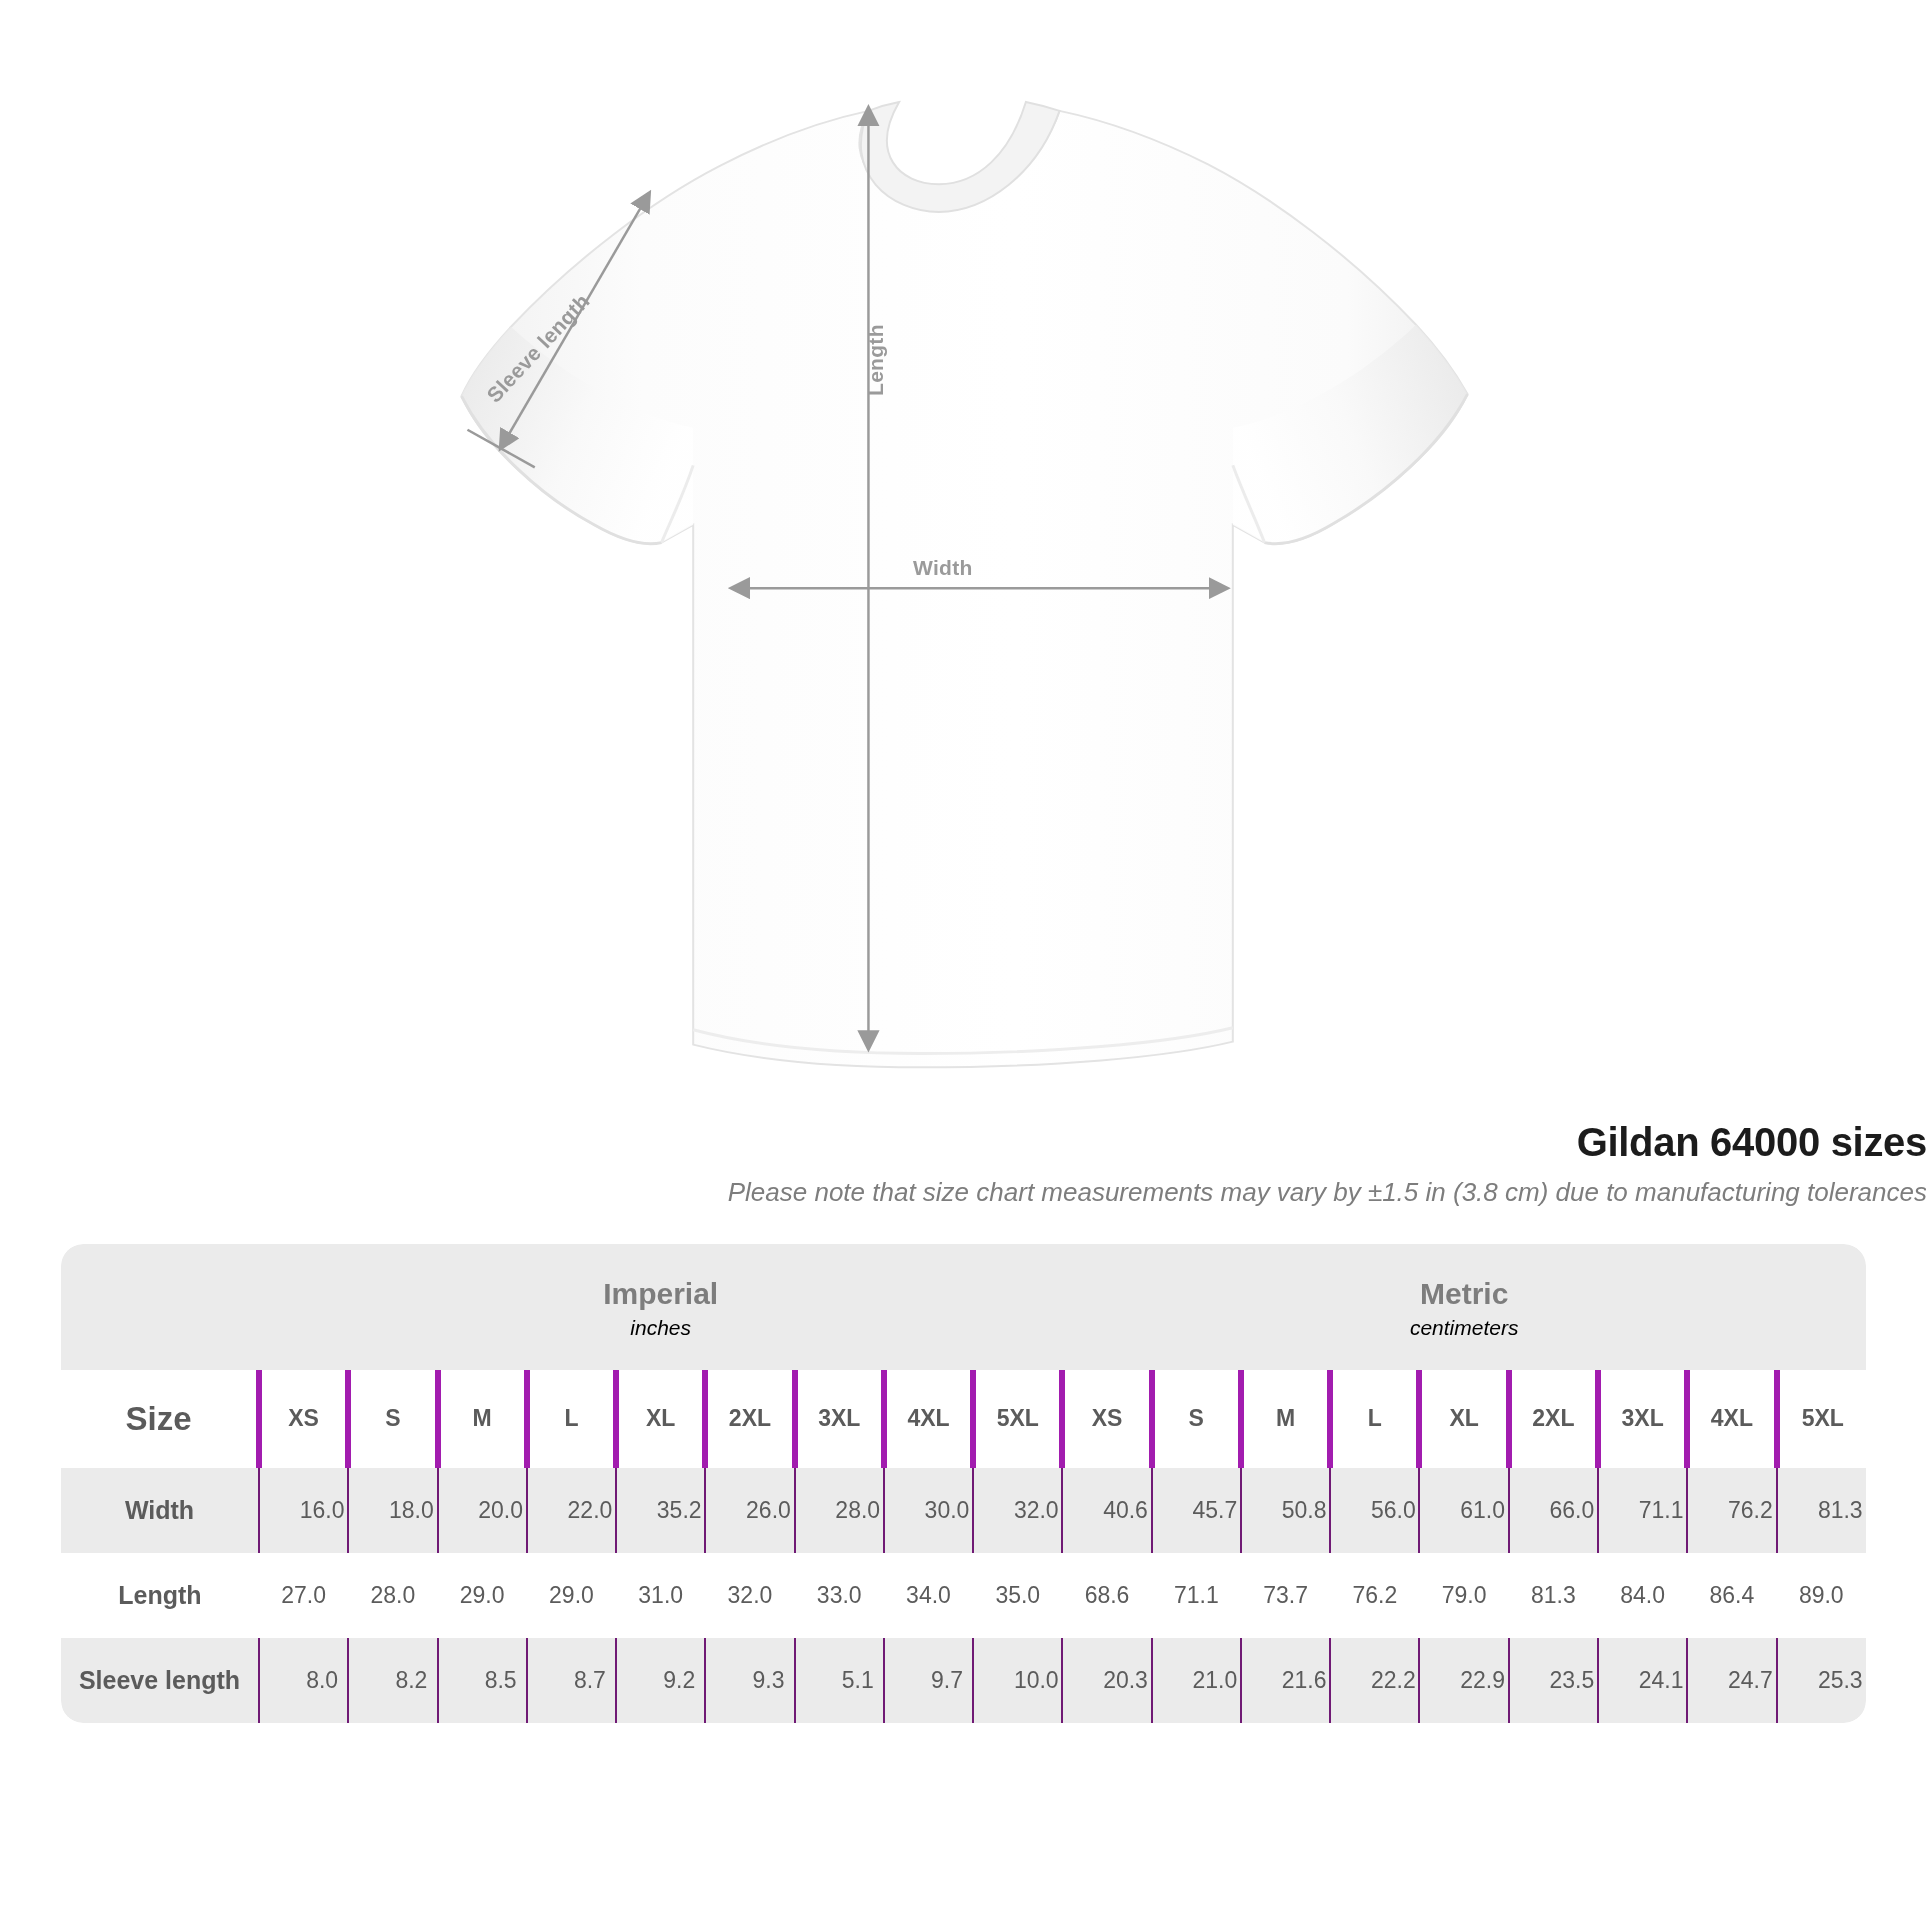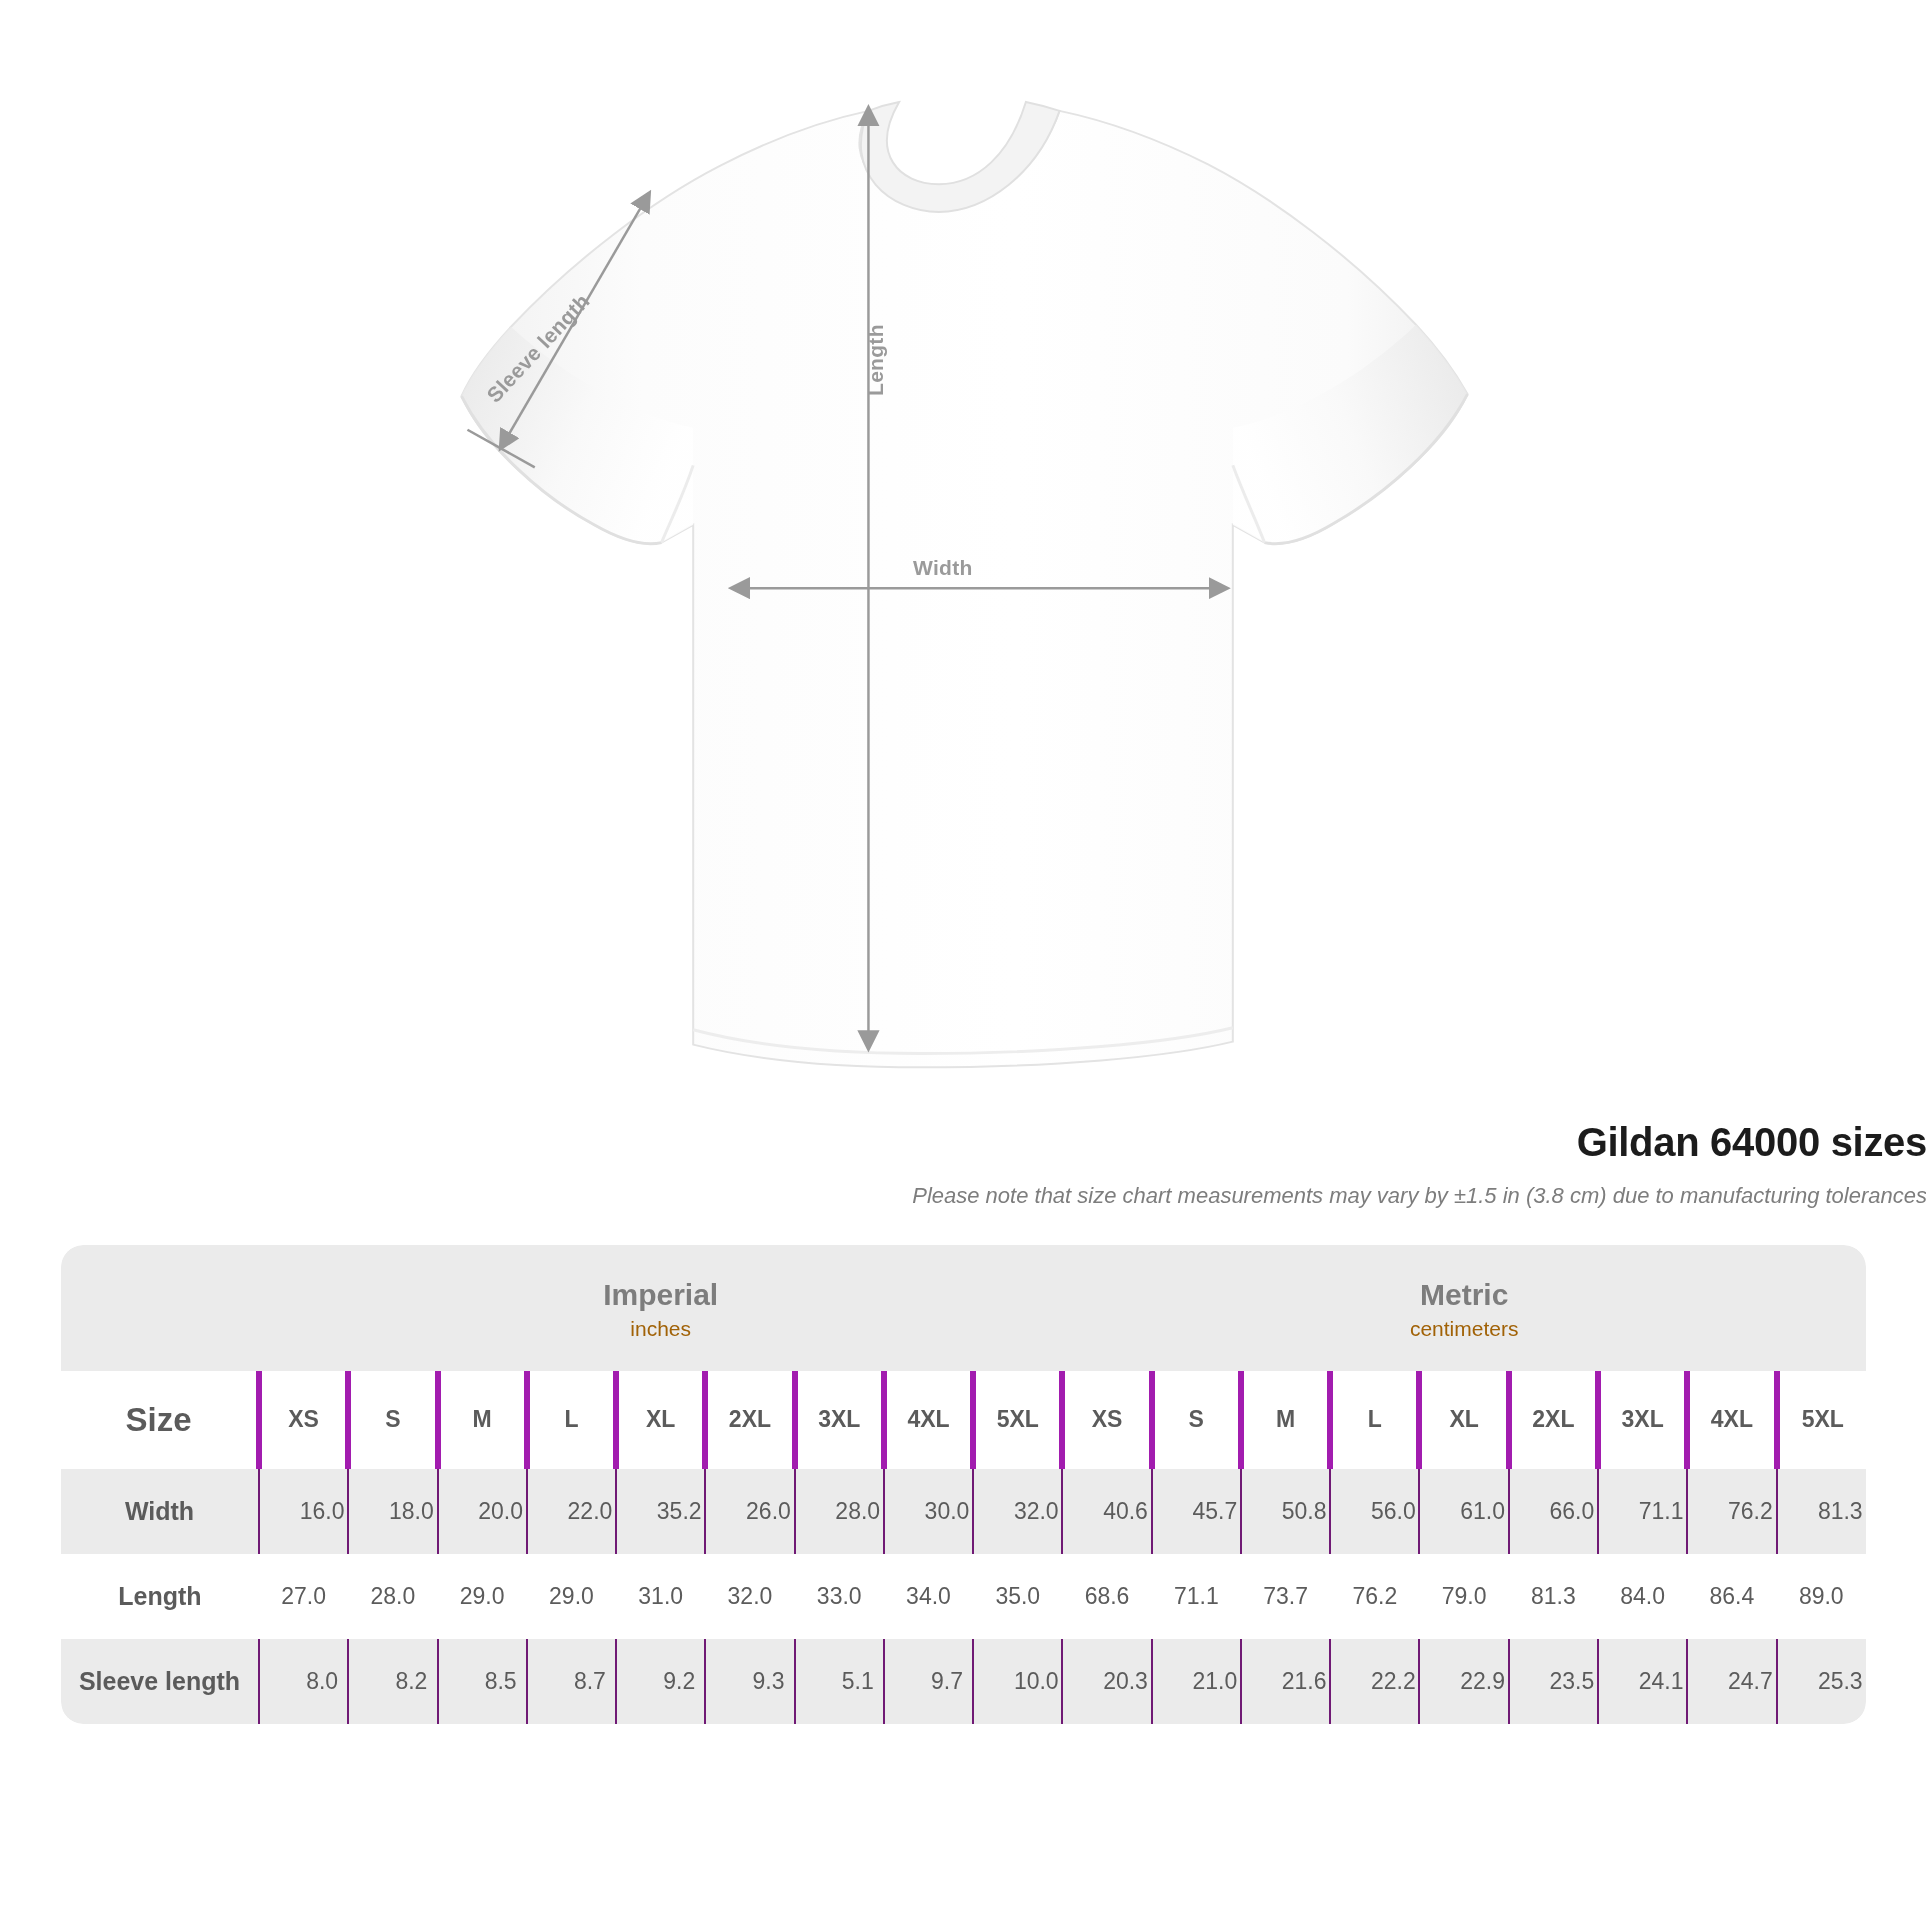--- a/index.html
+++ b/index.html
@@ -62,22 +62,22 @@
     text-align: right;
     margin-top: 16px;
   }
   .chart-title {
     font-size: 40px;
     font-weight: bold;
     color: #1c1c1c;
     letter-spacing: -0.3px;
   }
   .chart-note {
-    margin-top: 18px;
-    font-size: 22px;
+    margin-top: 12px;
+    font-size: 26px;
     font-style: italic;
     color: #7d7d7d;
   }
 
   
   .table-wrap {
     margin: 36px 61px 0 61px;
     border-radius: 22px;
     overflow: hidden;
     background: #ffffff;
@@ -98,21 +98,22 @@
     padding: 28px 0 30px 0;
   }
   .unit-sys {
     font-size: 30px;
     font-weight: bold;
     color: #7d7d7d;
     line-height: 1.45;
   }
   .unit-sub {
     font-size: 21px;
-    color: #a16207;
+    font-style: italic;
+    color: #000000;
   }
   .head-row td {
     background: #ffffff;
     padding: 30px 0;
     font-weight: bold;
     font-size: 24px;
     color: #6a6a6a;
   }
   .head-row td.rowlabel {
     font-size: 33px;

